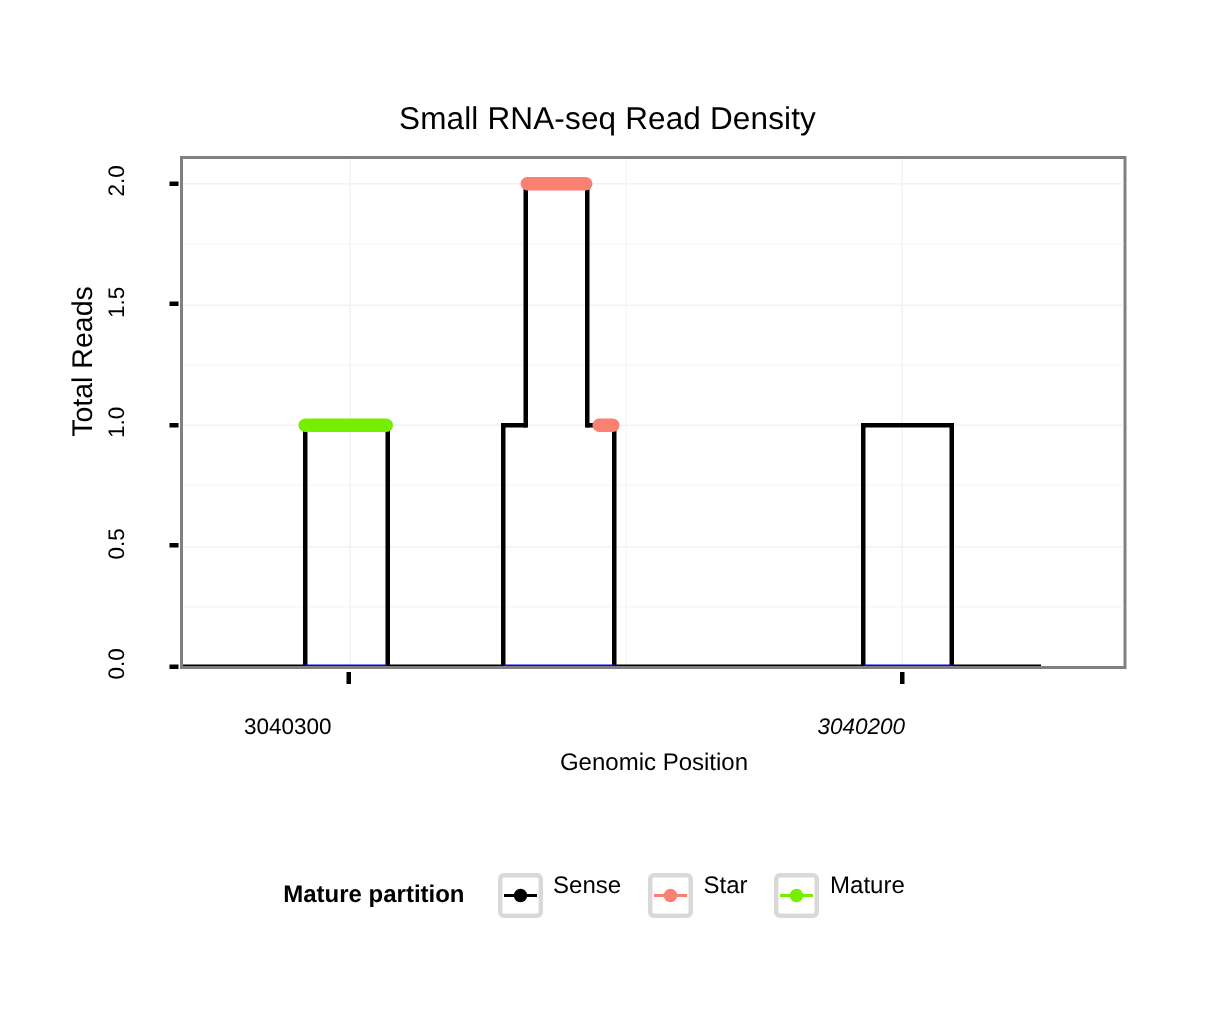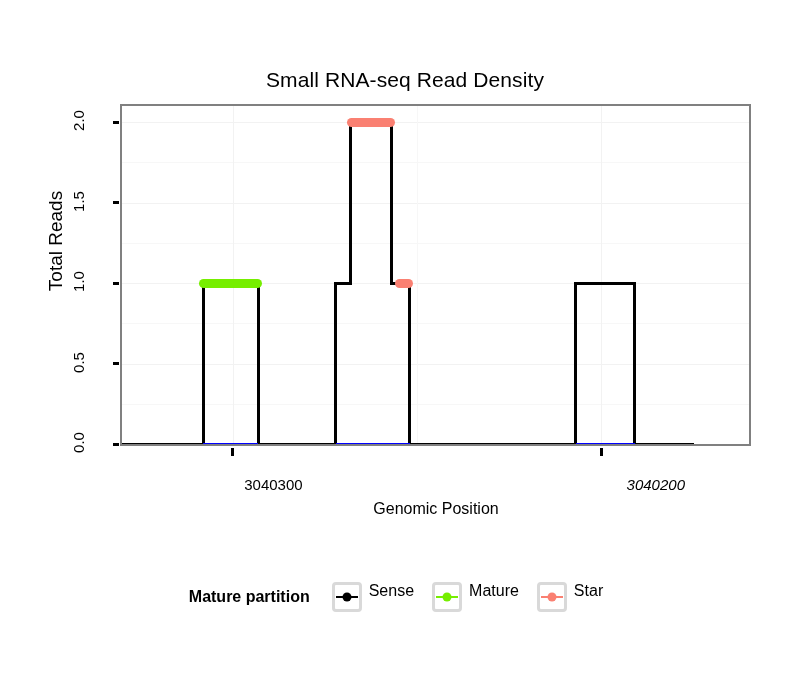--- a/index.html
+++ b/index.html
@@ -61,21 +61,21 @@
     transform:rotate(-90deg);
     transform-origin:center center;
   }
 
   
   .xtick-mark{
     position:absolute;top:448px;width:3px;height:8px;background:#000000;
   }
   .xtick-label{
     position:absolute;top:476px;
-    width:140px;margin-left:-70px;text-align:right;
+    width:140px;margin-left:-70px;text-align:left;
     font-size:15px;color:#000000;
   }
 
   
   .seg-h{position:absolute;height:3px;}
   .seg-v{position:absolute;width:3px;}
   .cap{position:absolute;height:9px;border-radius:5px;}
 
   
   .legend{
@@ -179,28 +179,28 @@
     <div id="legend-items" style="display:flex;align-items:center;">
         <div class="legend-item">
           <div class="legend-key">
             <div class="key-line" style="background: rgb(0, 0, 0);"></div>
             <div class="key-dot" style="background: rgb(0, 0, 0);"></div>
           </div>
           <div class="legend-label">Sense</div>
         </div>
         <div class="legend-item">
           <div class="legend-key">
+            <div class="key-line" style="background: rgb(250, 128, 114);"></div>
+            <div class="key-dot" style="background: rgb(250, 128, 114);"></div>
+          </div>
+          <div class="legend-label">Star</div>
+        </div>
+        <div class="legend-item">
+          <div class="legend-key">
             <div class="key-line" style="background: rgb(118, 238, 0);"></div>
             <div class="key-dot" style="background: rgb(118, 238, 0);"></div>
           </div>
           <div class="legend-label">Mature</div>
         </div>
-        <div class="legend-item">
-          <div class="legend-key">
-            <div class="key-line" style="background: rgb(250, 128, 114);"></div>
-            <div class="key-dot" style="background: rgb(250, 128, 114);"></div>
-          </div>
-          <div class="legend-label">Star</div>
-        </div>
       </div>
   </div>
 
 </div>
 
 </body></html>

